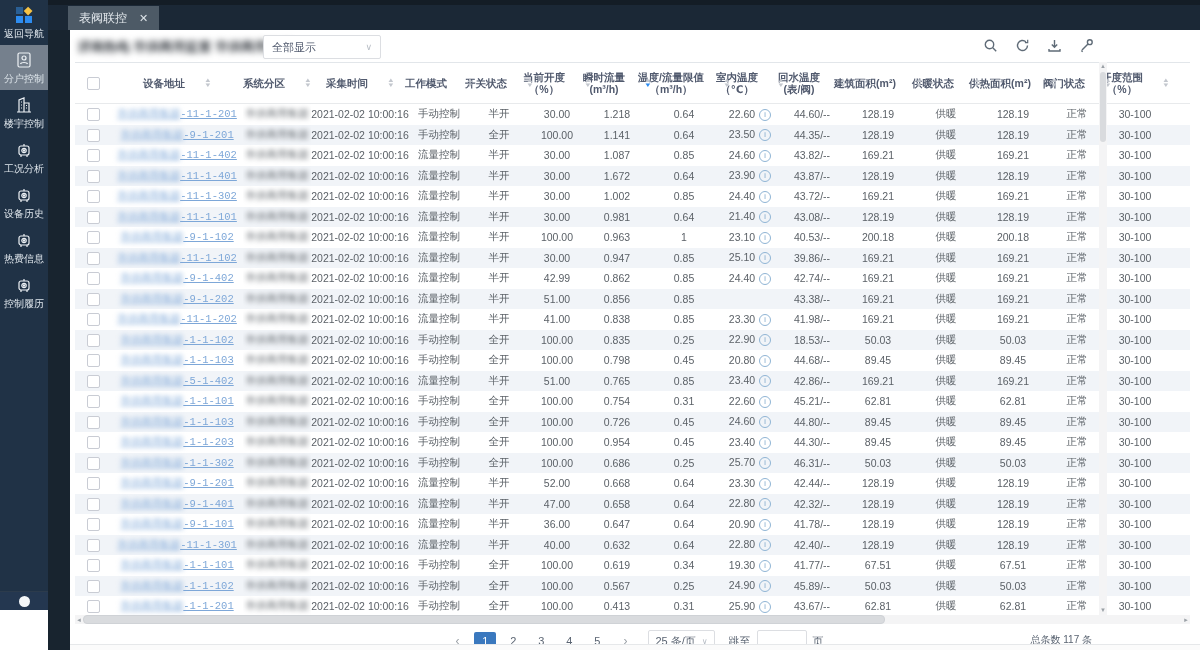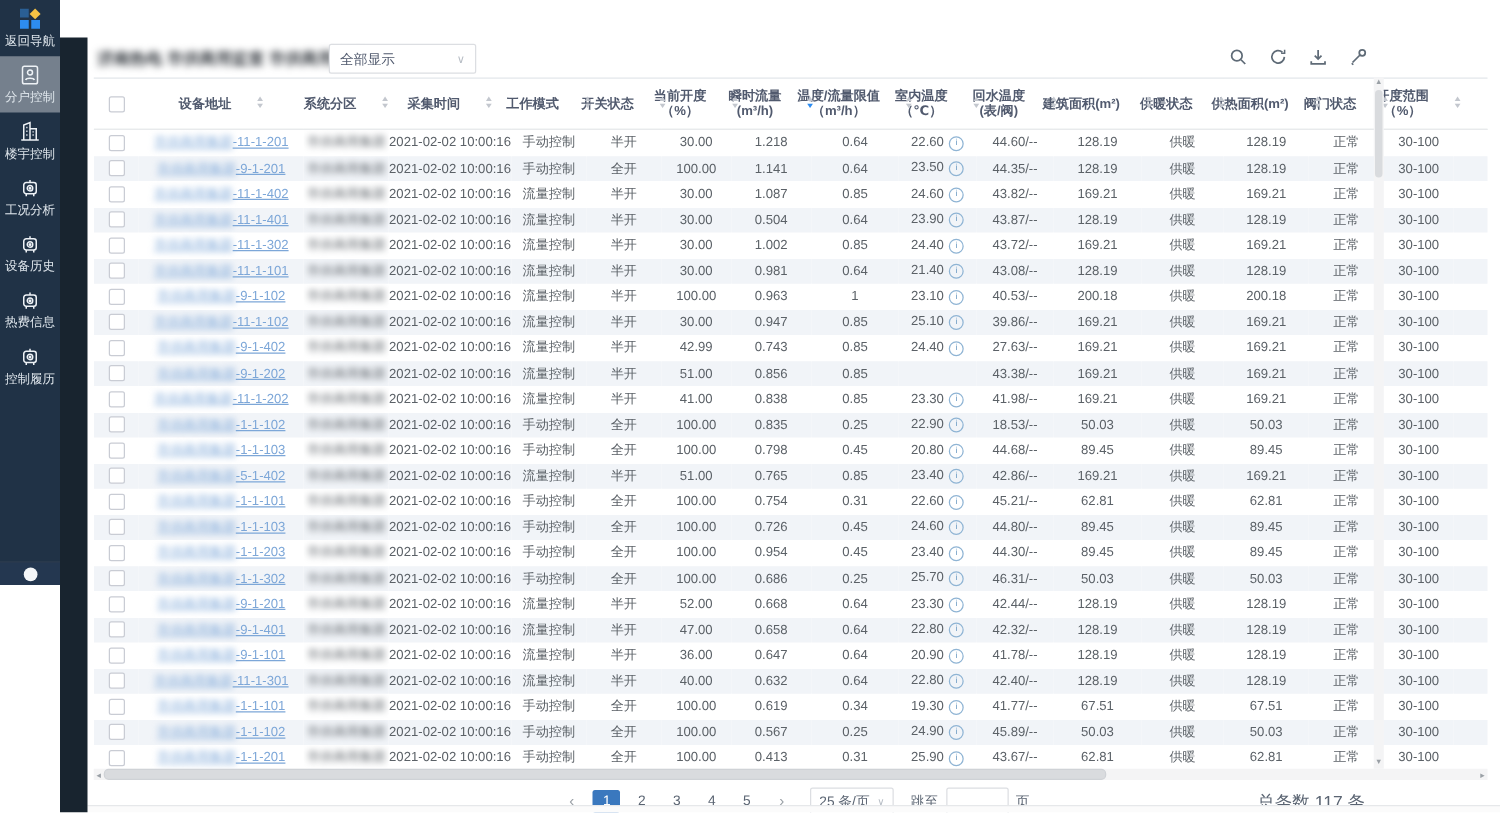--- a/index.html
+++ b/index.html
@@ -1,20 +1,20 @@
 <!DOCTYPE html>
 <html><head>
 <meta charset="utf-8">
 <style>
   html,body{margin:0;padding:0;width:1200px;height:650px;overflow:hidden;
     font-family:"Liberation Sans","DejaVu Sans",sans-serif;background:#fff;}
   .app{position:relative;width:1200px;height:650px;}
 
   
-  .sidebar{position:absolute;left:0;top:0;width:48px;height:468px;background:#203246;z-index:5;}
+  .sidebar{position:absolute;left:0;top:0;width:48px;height:610px;background:#203246;z-index:5;}
   .nav-item{width:48px;padding:5px 0 6px;text-align:center;cursor:pointer;}
   .nav-item.active{background:#75808d;}
   .nav-item .nav-ico{height:20px;display:flex;align-items:center;justify-content:center;}
   .nav-label{font-size:10px;color:#dfe6ec;margin-top:3px;letter-spacing:0;line-height:11px;}
   .sidebar-bottom{position:absolute;left:0;bottom:0;width:48px;height:18px;
     border-top:1px solid #2c3b4c;background:#243750;display:flex;align-items:center;justify-content:center;}
   .avatar-dot{width:11px;height:11px;border-radius:50%;background:#f4f6f8;}
   .subpanel{position:absolute;left:48px;top:30px;width:22px;height:620px;background:#18242f;z-index:4;}
 
   
@@ -46,21 +46,21 @@
   .th-inner{display:flex;align-items:center;justify-content:center;gap:20px;}
   .th-lines{text-align:center;line-height:12px;}
   .sort{display:inline-flex;flex-direction:column;line-height:5px;}
   .sort b{font-size:6px;color:#c3c7ce;transform:scaleX(1.3);font-weight:normal;}
   .sort b.on{color:#2d8cf0;}
   td{height:20.5px;font-size:10.5px;color:#5b6167;text-align:center;padding:0;white-space:nowrap;
     overflow:hidden;}
   tbody tr:nth-child(even) td{background:#f1f4f8;}
   .cbx{width:11px;height:11px;border:1px solid #c9ccd4;border-radius:2px;background:#fff;
     display:inline-block;vertical-align:middle;cursor:pointer;}
-  a.dev-link{color:#7da7d8;text-decoration:underline;cursor:pointer;}
+  a.dev-link{color:#7da7d8;text-decoration:underline;cursor:pointer;font-family:Liberation Mono, monospace;}
   a.dev-link .blurred-soft{color:#7da7d8;}
   .info-ico{display:inline-block;width:10px;height:10px;line-height:10px;border:1px solid #8fb4d4;
     border-radius:50%;color:#6d9cc4;font-size:7px;font-style:normal;margin-left:4px;
     vertical-align:1px;cursor:pointer;}
 
   
   .hscroll{position:absolute;left:5px;top:585px;width:1115px;height:9px;background:#f4f4f5;
     display:flex;align-items:center;}
   .hscroll .harrow{font-size:7px;color:#9aa0a6;width:8px;text-align:center;}
   .hthumb{height:7px;border-radius:4px;background:#d9dbde;border:1px solid #cfd2d6;width:800px;cursor:pointer;}
@@ -72,21 +72,21 @@
   .pager{position:absolute;left:0;top:597px;width:1130px;height:28px;display:flex;
     align-items:center;justify-content:center;gap:6px;font-size:11px;color:#5a6472;}
   .pg{min-width:18px;height:18px;line-height:18px;text-align:center;border-radius:2px;cursor:pointer;padding:0 2px;}
   .pg.arrow{color:#9aa0a6;font-size:12px;}
   .pg.current{background:#3a78be;color:#fff;}
   .page-size{border:1px solid #dcdee2;border-radius:2px;height:20px;display:flex;align-items:center;
     gap:6px;padding:0 6px;color:#5a6472;background:#fff;cursor:pointer;margin-left:6px;}
   .page-size .filter-caret{font-size:8px;}
   .jump-label{margin-left:8px;}
   .jump-input{width:44px;height:18px;border:1px solid #dcdee2;border-radius:2px;background:#fff;}
-  .total-count{position:absolute;right:16px;top:603px;font-size:14px;color:#5a6472;}
+  .total-count{position:absolute;right:16px;top:603px;font-size:10px;color:#5a6472;}
   .bottom-line{position:absolute;left:0;bottom:0;width:1130px;height:5px;border-top:1px solid #e6e8ea;background:#fbfbfb;}
 </style>
 </head>
 <body>
 
 <div class="app">
 
   <aside class="sidebar">
     <div class="nav-item">
       <div class="nav-ico">
@@ -162,20 +162,26 @@
       </div>
       <div class="nav-label">控制履历</div>
     </div>
     <div class="sidebar-bottom">
       <span class="avatar-dot"></span>
     </div>
   </aside>
 
   <div class="subpanel"></div>
 
+  <header class="topbar">
+    <div class="tab">
+      <span>表阀联控</span>
+      <span class="tab-close">✕</span>
+    </div>
+  </header>
 
   <main class="content">
 
     <div class="toolbar">
       <div class="page-title blurred">济南热电 市供商用监查 市供商用监查</div>
       <div class="filter-select">
         <span>全部显示</span>
         <span class="filter-caret">∨</span>
       </div>
       <div class="toolbar-icons">
@@ -471,21 +477,21 @@
       </tr>
 
       <tr>
         <td><span class="cbx"></span></td>
         <td><a class="dev-link"><span class="blurred-soft">市供商用集团</span><span>-11-1-401</span></a></td>
         <td><span class="blurred-soft">市供商用集团</span></td>
         <td>2021-02-02 10:00:16</td>
         <td>流量控制</td>
         <td>半开</td>
         <td>30.00</td>
-        <td>0.504</td>
+        <td>1.672</td>
         <td>0.64</td>
         <td><span>23.90</span><i class="info-ico">i</i></td>
         <td>43.87/--</td>
         <td>128.19</td>
         <td>供暖</td>
         <td>128.19</td>
         <td>正常</td>
         <td>30-100</td>
         <td>415011</td>
       </tr>
@@ -571,24 +577,24 @@
       </tr>
 
       <tr>
         <td><span class="cbx"></span></td>
         <td><a class="dev-link"><span class="blurred-soft">市供商用集团</span><span>-9-1-402</span></a></td>
         <td><span class="blurred-soft">市供商用集团</span></td>
         <td>2021-02-02 10:00:16</td>
         <td>流量控制</td>
         <td>半开</td>
         <td>42.99</td>
-        <td>0.743</td>
+        <td>0.862</td>
         <td>0.85</td>
         <td><span>24.40</span><i class="info-ico">i</i></td>
-        <td>27.63/--</td>
+        <td>42.74/--</td>
         <td>169.21</td>
         <td>供暖</td>
         <td>169.21</td>
         <td>正常</td>
         <td>30-100</td>
         <td>415011</td>
       </tr>
 
       <tr>
         <td><span class="cbx"></span></td>

